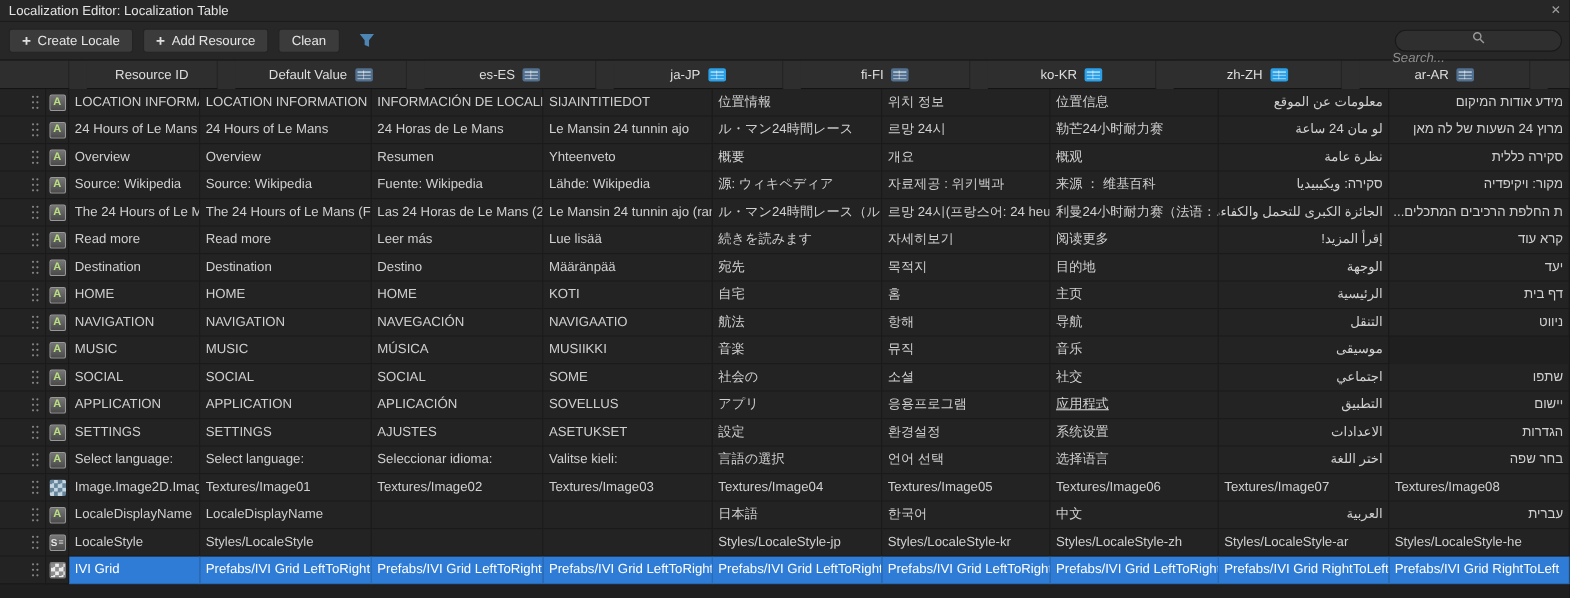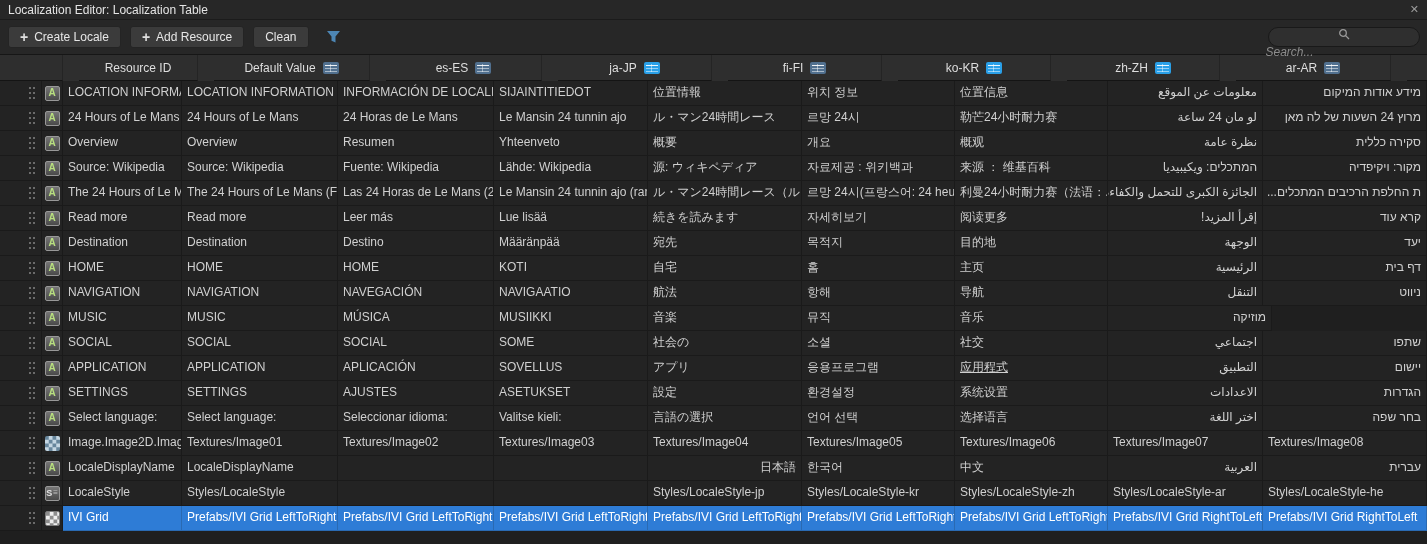--- a/index.html
+++ b/index.html
@@ -216,21 +216,21 @@
           <div class="cell iconcell">
             <span class="rowicon icon-text">A</span>
           </div>
           <div class="cell" style="width: 119px;">Source: Wikipedia</div>
           <div class="cell" style="width: 156px;">Source: Wikipedia</div>
           <div class="cell" style="width: 156px;">Fuente: Wikipedia</div>
           <div class="cell" style="width: 154px;">Lähde: Wikipedia</div>
           <div class="cell" style="width: 154px;">源: ウィキペディア</div>
           <div class="cell" style="width: 153px;">자료제공 : 위키백과</div>
           <div class="cell" style="width: 153px;">来源 ： 维基百科</div>
-          <div class="cell rtl" dir="rtl" style="width: 155px;">המתכלים: ويكيبيديا</div>
+          <div class="cell rtl" dir="rtl" style="width: 155px;">סקירה: ويكيبيديا</div>
           <div class="cell rtl" dir="rtl" style="width: 164px;">מקור: ויקיפדיה</div>
         </div>
         <div class="row">
           <div class="cell dragcell">
             <svg width="8" height="14" viewBox="0 0 8 14">
               <g fill="#858585">
                 <circle cx="2" cy="2" r="1"></circle>
                 <circle cx="6" cy="2" r="1"></circle>
                 <circle cx="2" cy="7" r="1"></circle>
                 <circle cx="6" cy="7" r="1"></circle>
@@ -372,21 +372,21 @@
           <div class="cell iconcell">
             <span class="rowicon icon-text">A</span>
           </div>
           <div class="cell" style="width: 119px;">MUSIC</div>
           <div class="cell" style="width: 156px;">MUSIC</div>
           <div class="cell" style="width: 156px;">MÚSICA</div>
           <div class="cell" style="width: 154px;">MUSIIKKI</div>
           <div class="cell" style="width: 154px;">音楽</div>
           <div class="cell" style="width: 153px;">뮤직</div>
           <div class="cell" style="width: 153px;">音乐</div>
-          <div class="cell rtl" dir="rtl" style="width: 164px;">מוזיקה</div>
+          <div class="cell rtl" dir="rtl" style="width: 155px;">موسيقى</div>
         </div>
         <div class="row">
           <div class="cell dragcell">
             <svg width="8" height="14" viewBox="0 0 8 14">
               <g fill="#858585">
                 <circle cx="2" cy="2" r="1"></circle>
                 <circle cx="6" cy="2" r="1"></circle>
                 <circle cx="2" cy="7" r="1"></circle>
                 <circle cx="6" cy="7" r="1"></circle>
                 <circle cx="2" cy="12" r="1"></circle>
@@ -524,21 +524,21 @@
               </g>
             </svg>
           </div>
           <div class="cell iconcell">
             <span class="rowicon icon-text">A</span>
           </div>
           <div class="cell" style="width: 119px;">LocaleDisplayName</div>
           <div class="cell" style="width: 156px;">LocaleDisplayName</div>
           <div class="cell" style="width: 156px;"></div>
           <div class="cell" style="width: 154px;"></div>
-          <div class="cell" style="width: 154px; text-align: right;">日本語</div>
+          <div class="cell" style="width: 154px;">日本語</div>
           <div class="cell" style="width: 153px;">한국어</div>
           <div class="cell" style="width: 153px;">中文</div>
           <div class="cell rtl" dir="rtl" style="width: 155px;">العربية</div>
           <div class="cell rtl" dir="rtl" style="width: 164px;">עברית</div>
         </div>
         <div class="row">
           <div class="cell dragcell">
             <svg width="8" height="14" viewBox="0 0 8 14">
               <g fill="#858585">
                 <circle cx="2" cy="2" r="1"></circle>

